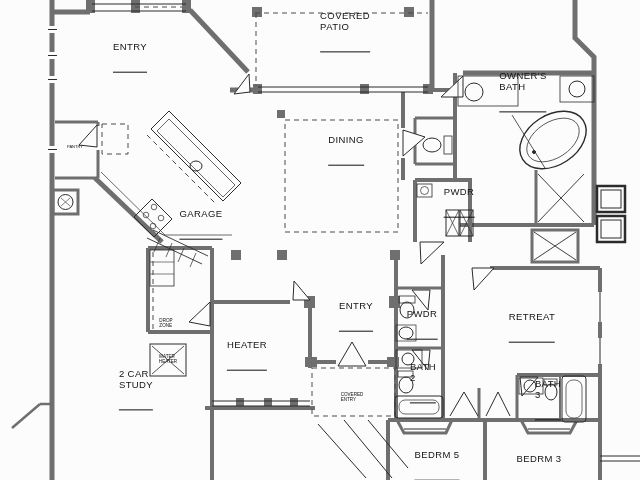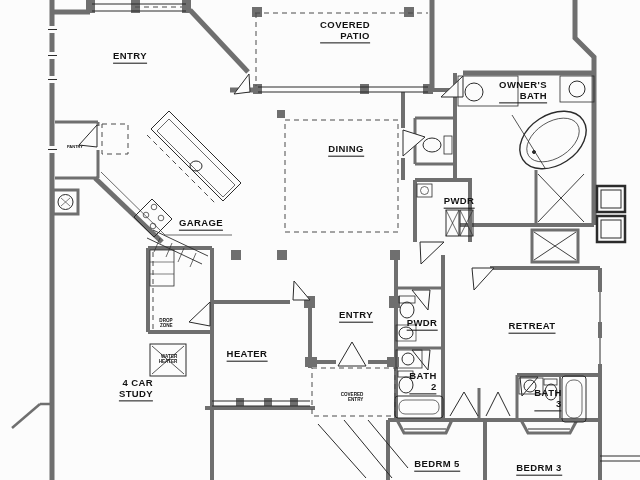--- a/index.html
+++ b/index.html
@@ -1,22 +1,22 @@
 <!DOCTYPE html>
 <html><head>
 <meta charset="utf-8">
 <style>
   html,body{margin:0;padding:0;background:#e8e8e8;}
   .stage{position:relative;width:640px;height:480px;background:#fcfcfc;overflow:hidden;
          font-family:"Liberation Sans",sans-serif;}
   svg{position:absolute;left:0;top:0;}
-  .lbl{position:absolute;transform:translate(-50%,-50%);text-align:right;color:#121212;
-       font-weight:bold;font-size:9.5px;line-height:1.12;letter-spacing:.4px;white-space:nowrap;}
+  .lbl{position:absolute;transform:translate(-50%,-50%);text-align:left;color:#121212;
+       font-weight:normal;font-size:9.5px;line-height:1.12;letter-spacing:.4px;white-space:nowrap;}
   .lbl span{display:block;}
-  .lbl .u{border-bottom:1.3px solid #121212;padding-bottom:1px;}
+  .lbl .u{border-bottom:1.3px solid #121212;padding-bottom:19px;}
   .tiny{font-size:4.6px;letter-spacing:0;line-height:1.05;}
   .micro{font-size:4px;letter-spacing:0;}
 </style>
 </head>
 <body>
 
 <div class="stage">
   <svg width="640" height="480" viewBox="0 0 640 480">
 
     <g stroke="#6f6f6f" fill="none" stroke-width="5">
@@ -263,21 +263,21 @@
     </div>
   <div class="lbl" style="left:423px;top:383px">
       <span>BATH</span>
       <span class="u">2</span>
     </div>
   <div class="lbl" style="left:548px;top:400px">
       <span>BATH</span>
       <span class="u">3</span>
     </div>
   <div class="lbl" style="left:136px;top:390px">
-      <span>4 CAR</span>
+      <span>2 CAR</span>
       <span class="u">STUDY</span>
     </div>
   <div class="lbl tiny" style="left:166px;top:324px">
       <span>DROP</span>
       <span>ZONE</span>
     </div>
   <div class="lbl tiny" style="left:168px;top:360px">
       <span>WATER</span>
       <span>HEATER</span>
     </div>

